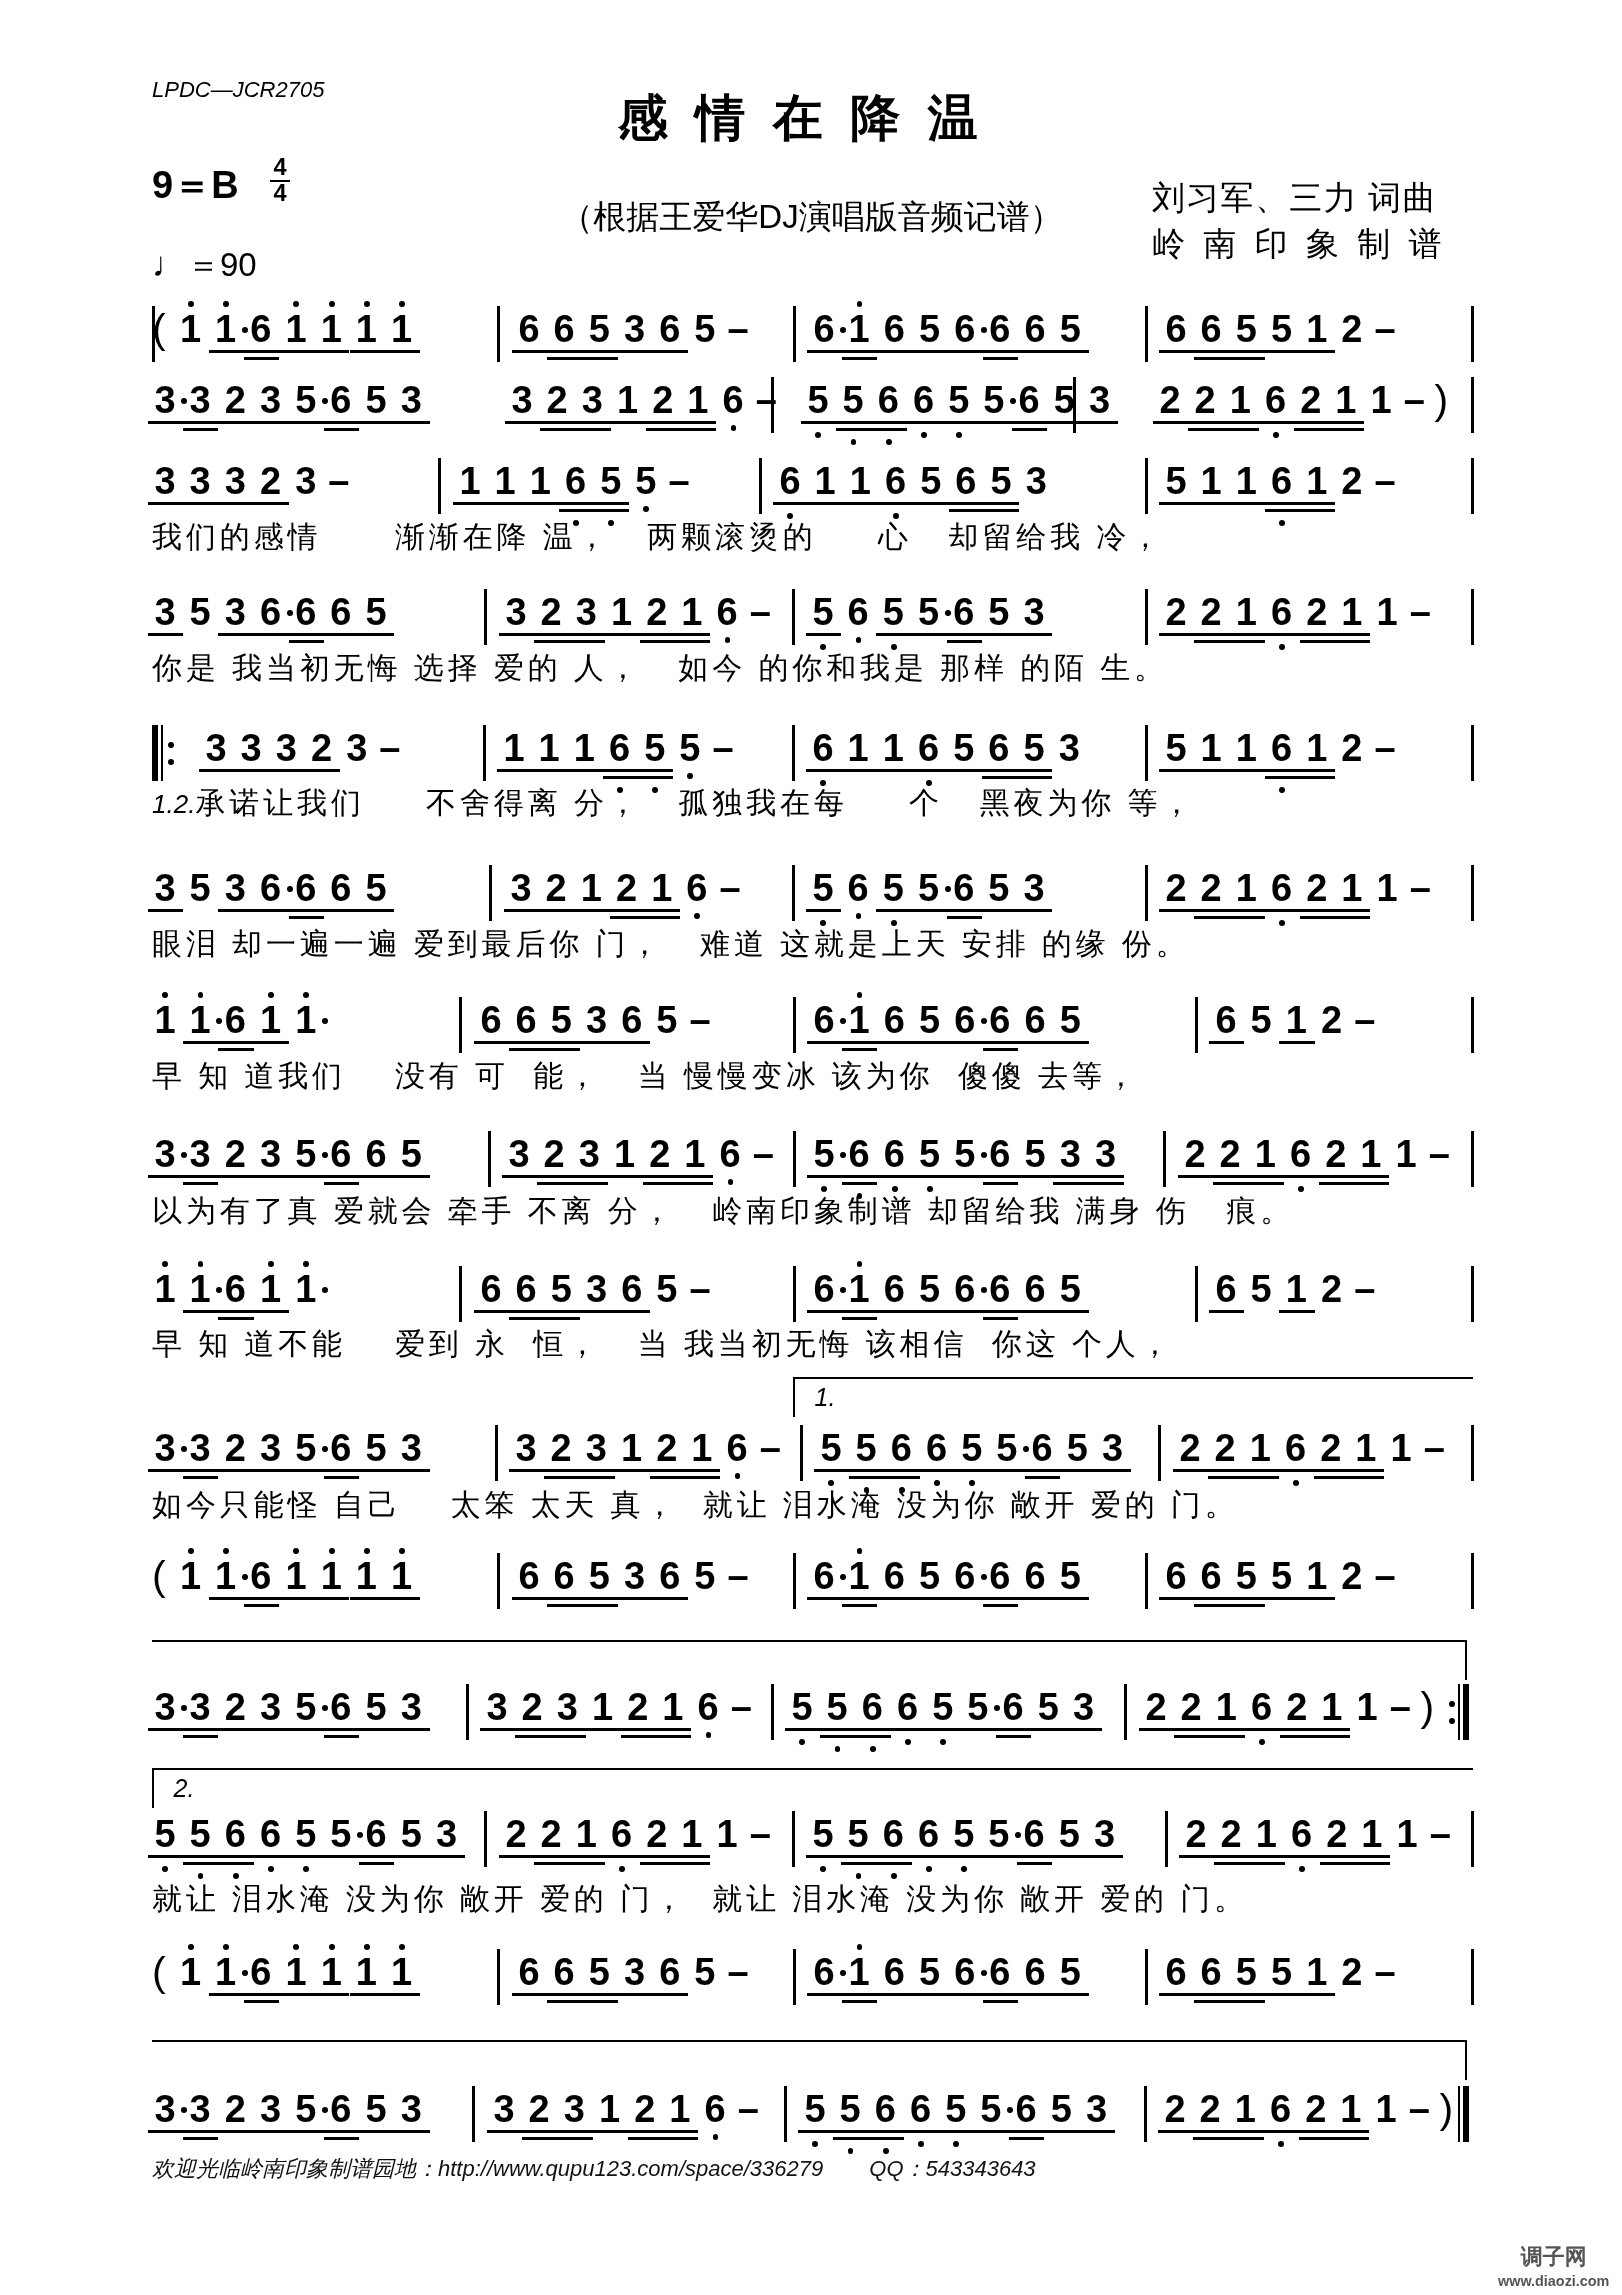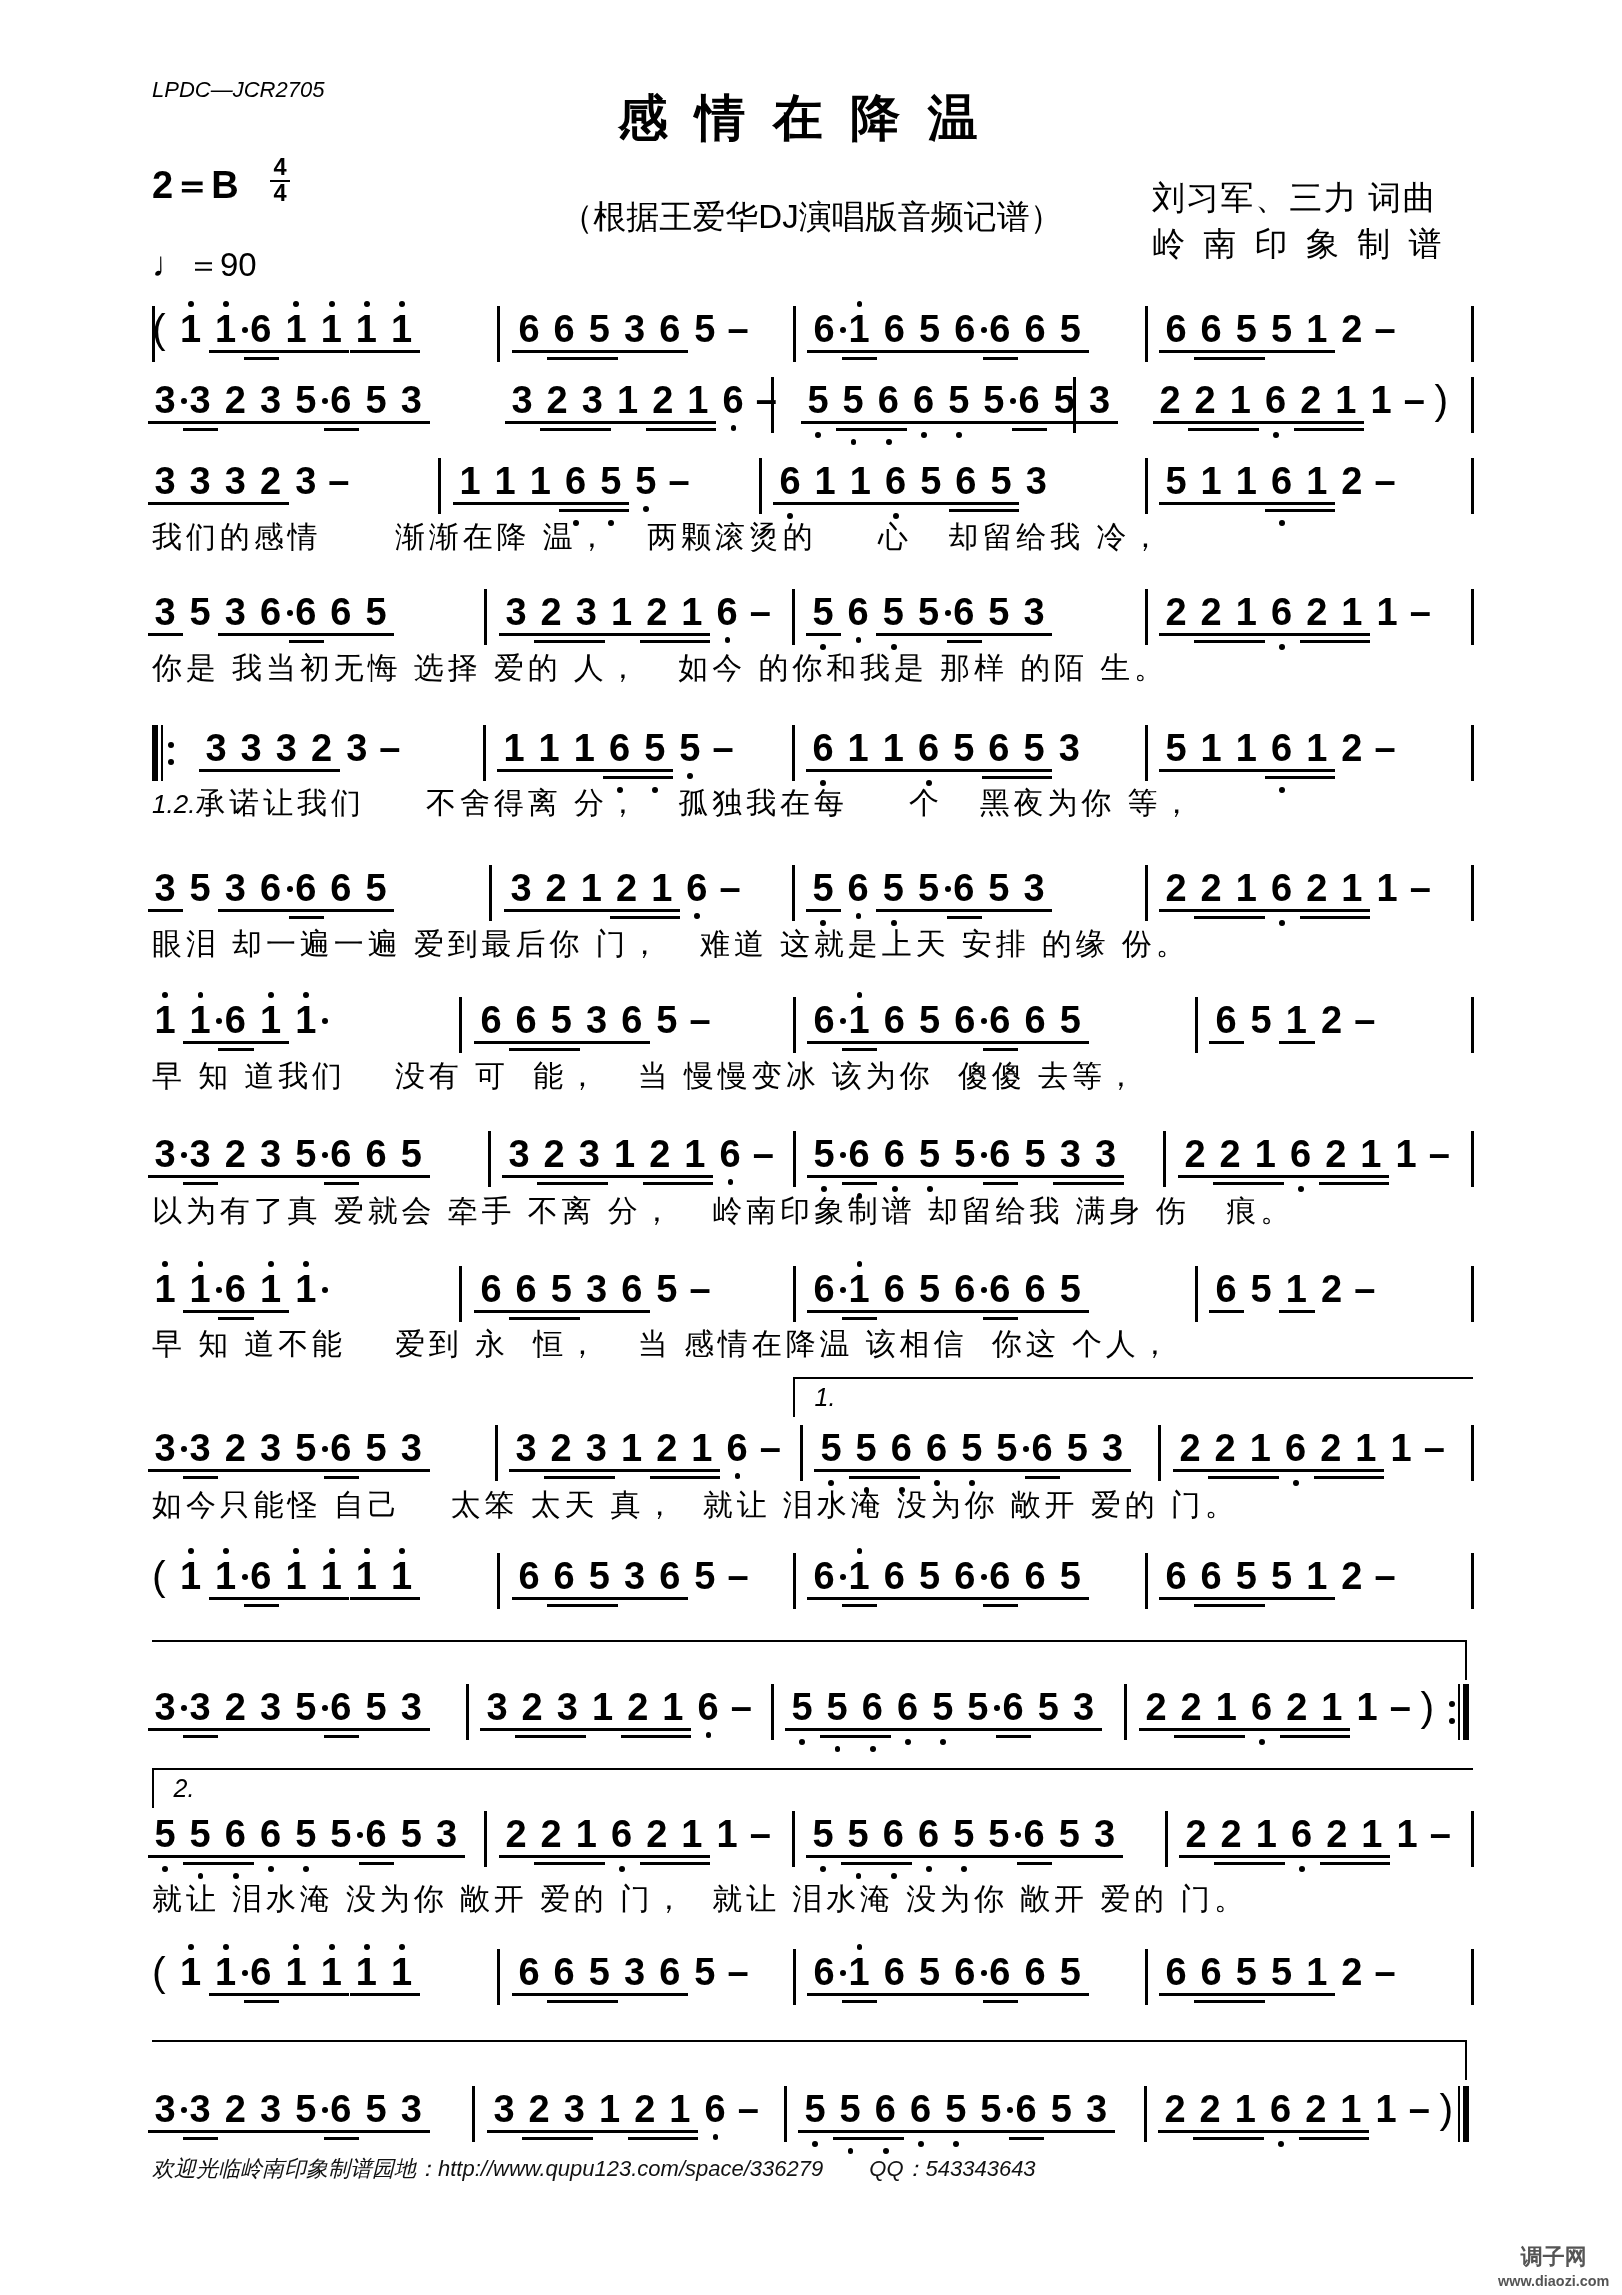--- a/index.html
+++ b/index.html
@@ -42,21 +42,21 @@
   .footer{left:152px;top:2153px;font-size:22px;font-style:italic;line-height:31px;color:#111;}
   .footer span.gap{display:inline-block;width:46px;}
   .watermark{left:1498px;top:2244px;font-size:22px;color:#555;font-weight:bold;text-align:center;line-height:25px;}
   .watermark .url{font-size:14.4px;font-weight:bold;}
 </style>
 </head>
 <body>
 
 <div class="abs code">LPDC—JCR2705</div>
 <div class="abs title">感情在降温</div>
-<div class="abs key">2＝B</div>
+<div class="abs key">9＝B</div>
 <div class="abs meter">
   <div>4</div>
   <div class="bar"></div>
   <div>4</div>
 </div>
 <div class="abs tempo">
   <span class="noteglyph">♩</span><span>＝90</span>
 </div>
 <div class="abs subtitle">（根据王爱华DJ演唱版音频记谱）</div>
 <div class="abs credits">
@@ -745,21 +745,21 @@
         <div class="thin"></div>
         <div class="thick"></div>
       </div>
     </div>
     <div class="lyrics" style="top: 517px;"><span>我们的感情      渐渐在降 温，   两颗滚烫的     心   却留给我 冷，</span></div>
     <div class="lyrics" style="top: 648px;"><span>你是 我当初无悔 选择 爱的 人，   如今 的你和我是 那样 的陌 生。</span></div>
     <div class="lyrics" style="top: 783px;"><span class="verse-mark">1.2.</span><span>承诺让我们     不舍得离 分，   孤独我在每     个   黑夜为你 等，</span></div>
     <div class="lyrics" style="top: 924px;"><span>眼泪 却一遍一遍 爱到最后你 门，   难道 这就是上天 安排 的缘 份。</span></div>
     <div class="lyrics" style="top: 1056px;"><span>早 知 道我们    没有 可  能，   当 慢慢变冰 该为你  傻傻 去等，</span></div>
     <div class="lyrics" style="top: 1191px;"><span>以为有了真 爱就会 牵手 不离 分，   岭南印象制谱 却留给我 满身 伤   痕。</span></div>
-    <div class="lyrics" style="top: 1324px;"><span>早 知 道不能    爱到 永  恒，   当 感情在降温 该相信  你这 个人，</span></div>
+    <div class="lyrics" style="top: 1324px;"><span>早 知 道不能    爱到 永  恒，   当 我当初无悔 该相信  你这 个人，</span></div>
     <div class="lyrics" style="top: 1485px;"><span>如今只能怪 自己    太笨 太天 真，  就让 泪水淹 没为你 敞开 爱的 门。</span></div>
     <div class="lyrics" style="top: 1879px;"><span>就让 泪水淹 没为你 敞开 爱的 门，  就让 泪水淹 没为你 敞开 爱的 门。</span></div>
     <div class="volta" style="left: 793px; top: 1377px; width: 678px;">
       <span>1.</span>
     </div>
     <div class="volta right" style="left: 152px; top: 1640px; width: 1313px; border-left: none;"></div>
     <div class="volta" style="left: 152px; top: 1768px; width: 1319px;">
       <span>2.</span>
     </div>
     <div class="volta right" style="left: 152px; top: 2040px; width: 1313px; border-left: none;"></div>

